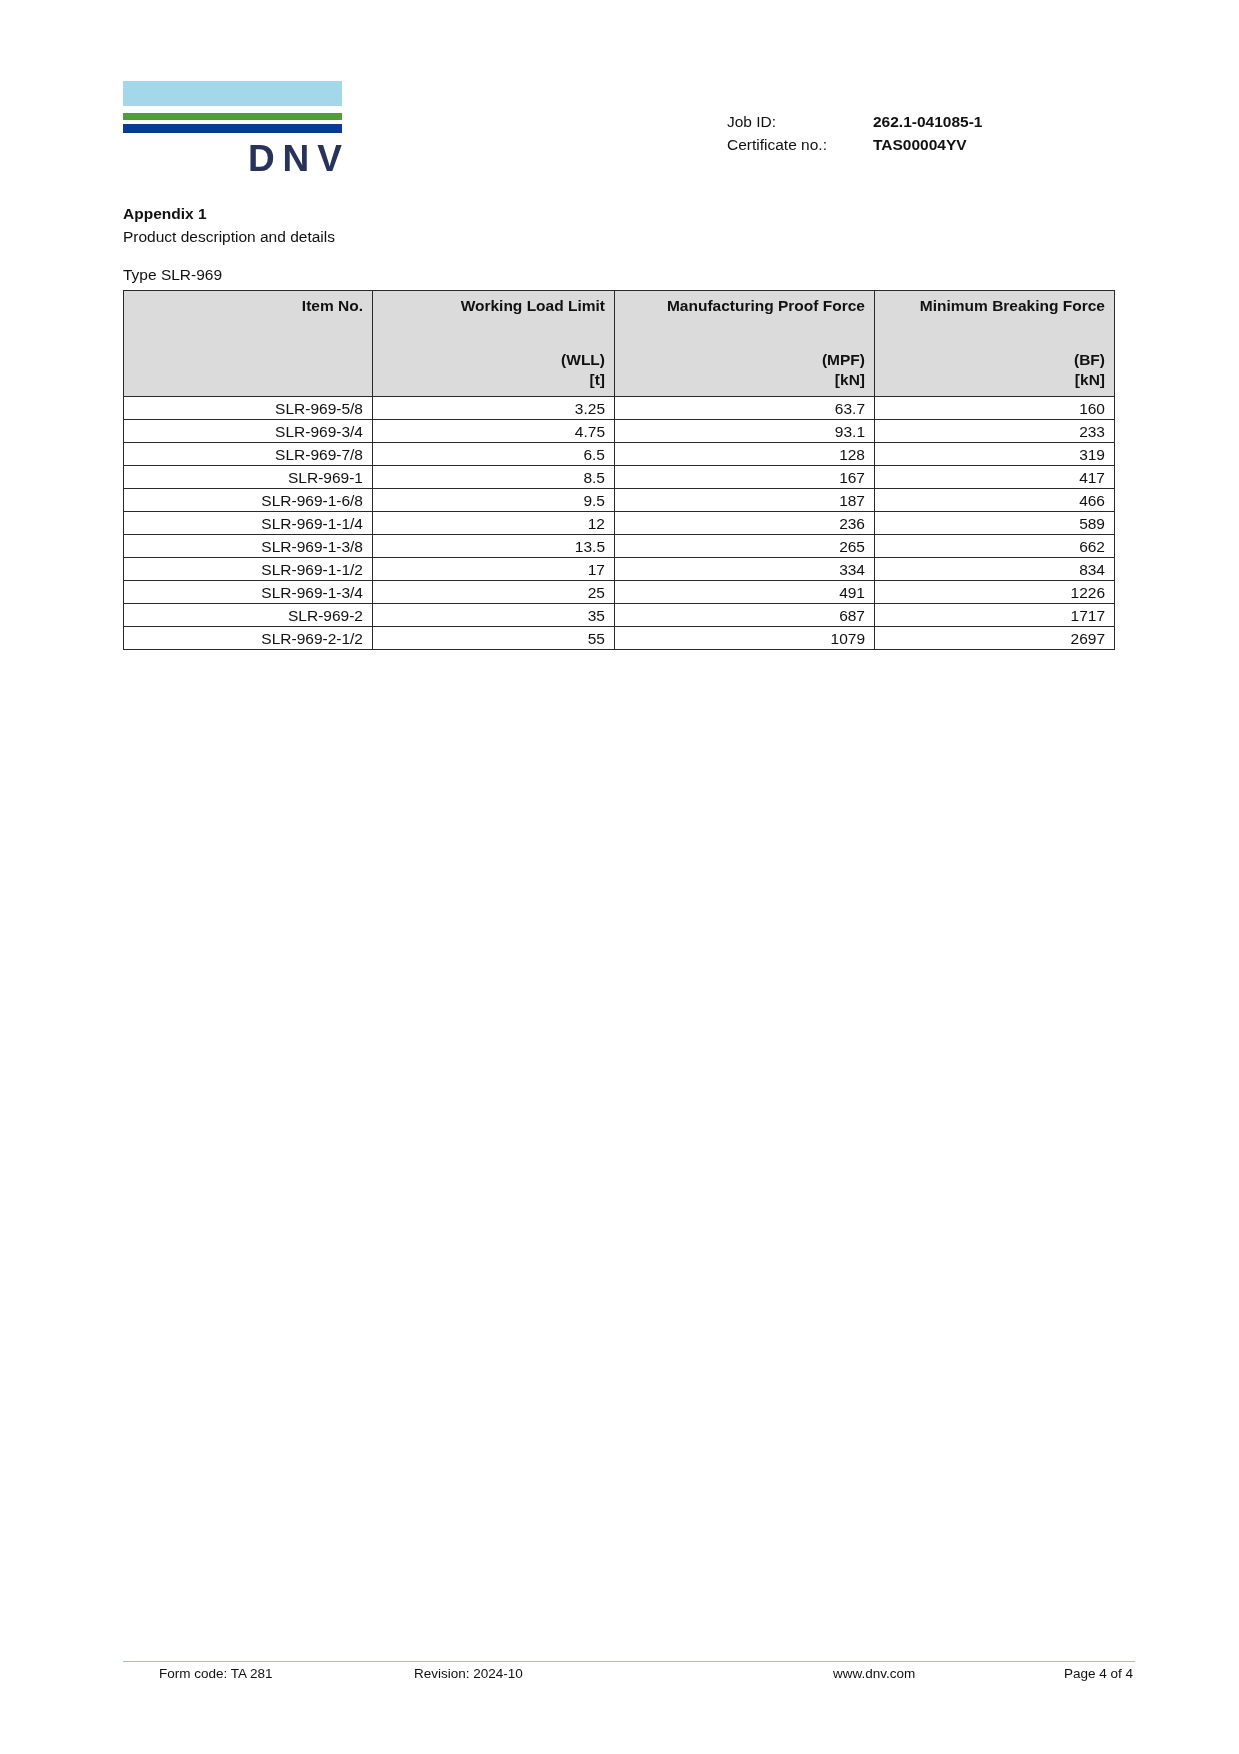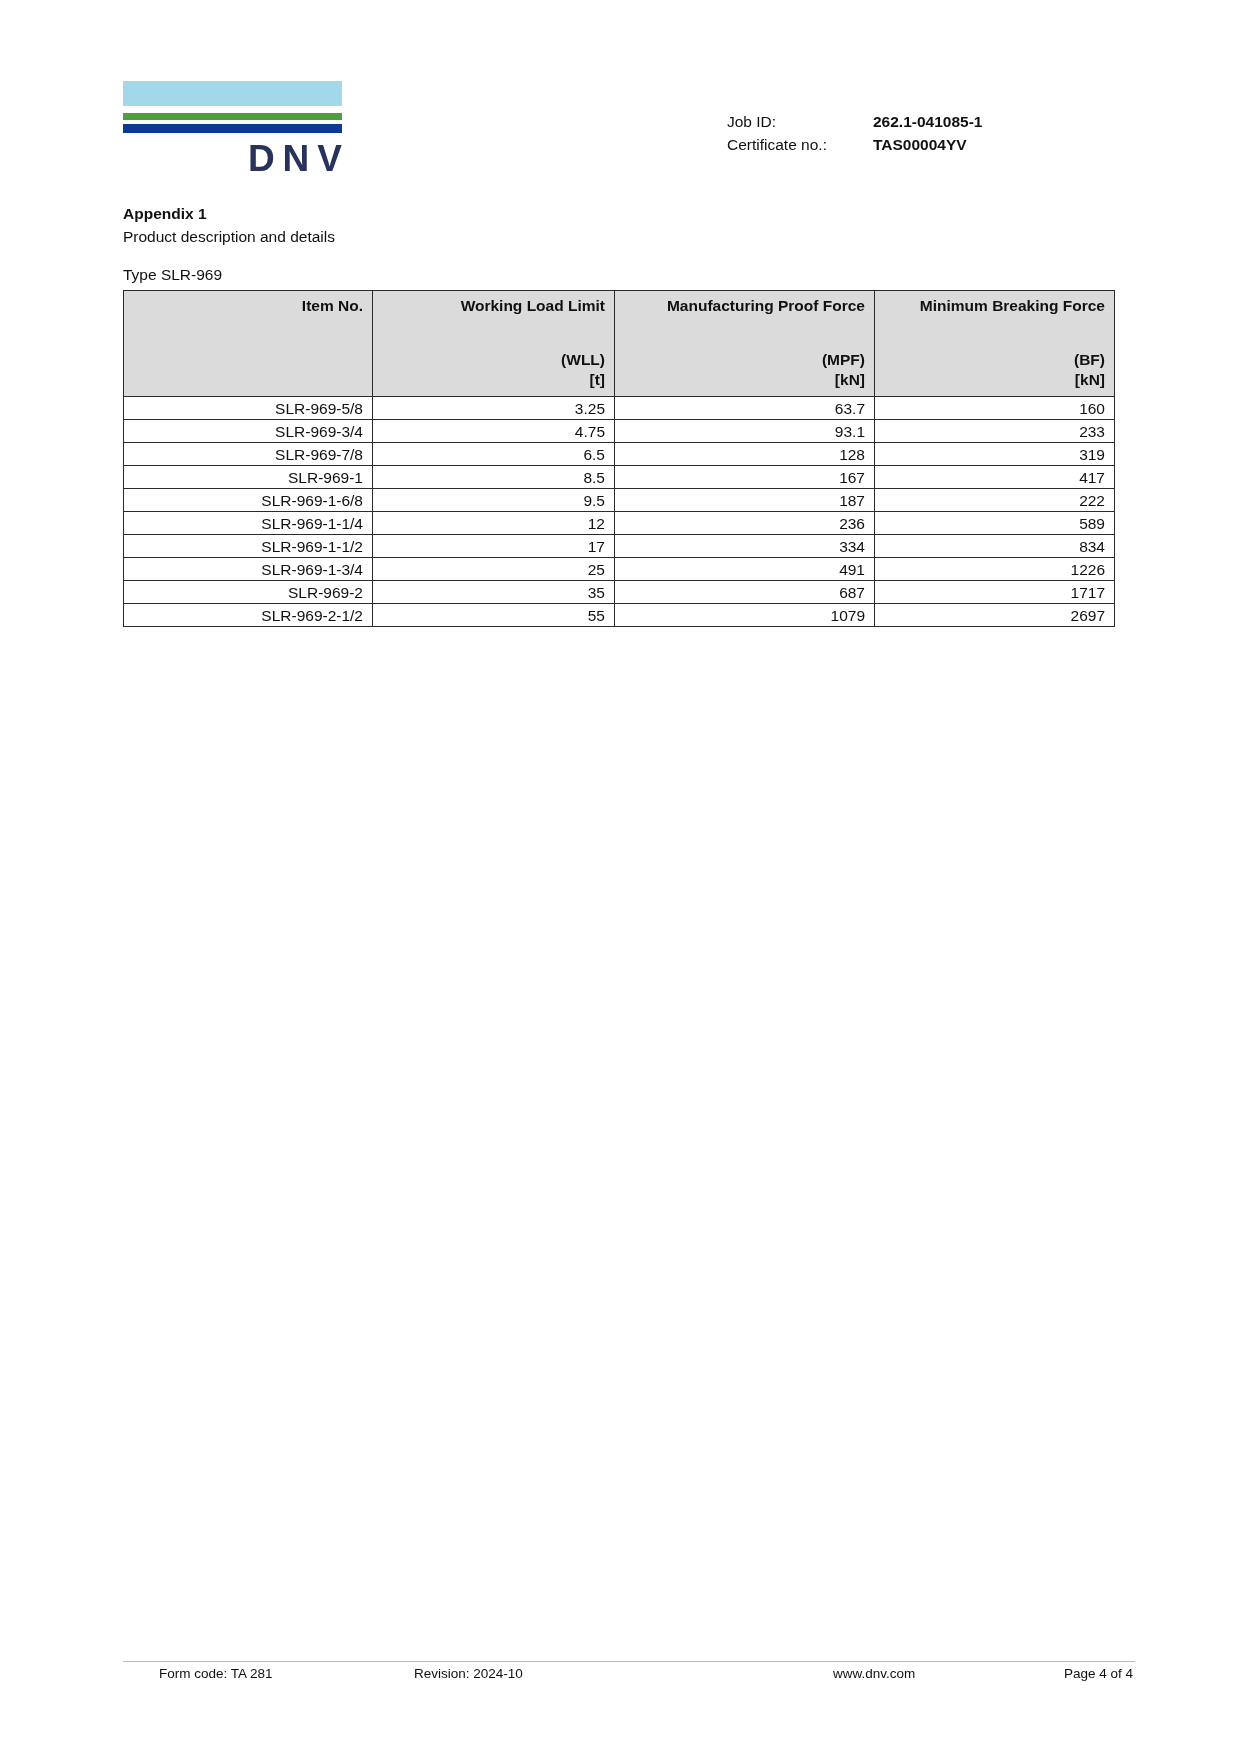--- a/index.html
+++ b/index.html
@@ -194,27 +194,33 @@
         <tr>
           <td>SLR-969-1</td>
           <td>8.5</td>
           <td>167</td>
           <td>417</td>
         </tr>
         <tr>
           <td>SLR-969-1-6/8</td>
           <td>9.5</td>
           <td>187</td>
-          <td>222</td>
+          <td>466</td>
         </tr>
         <tr>
           <td>SLR-969-1-1/4</td>
           <td>12</td>
           <td>236</td>
           <td>589</td>
+        </tr>
+        <tr>
+          <td>SLR-969-1-3/8</td>
+          <td>13.5</td>
+          <td>265</td>
+          <td>662</td>
         </tr>
         <tr>
           <td>SLR-969-1-1/2</td>
           <td>17</td>
           <td>334</td>
           <td>834</td>
         </tr>
         <tr>
           <td>SLR-969-1-3/4</td>
           <td>25</td>

